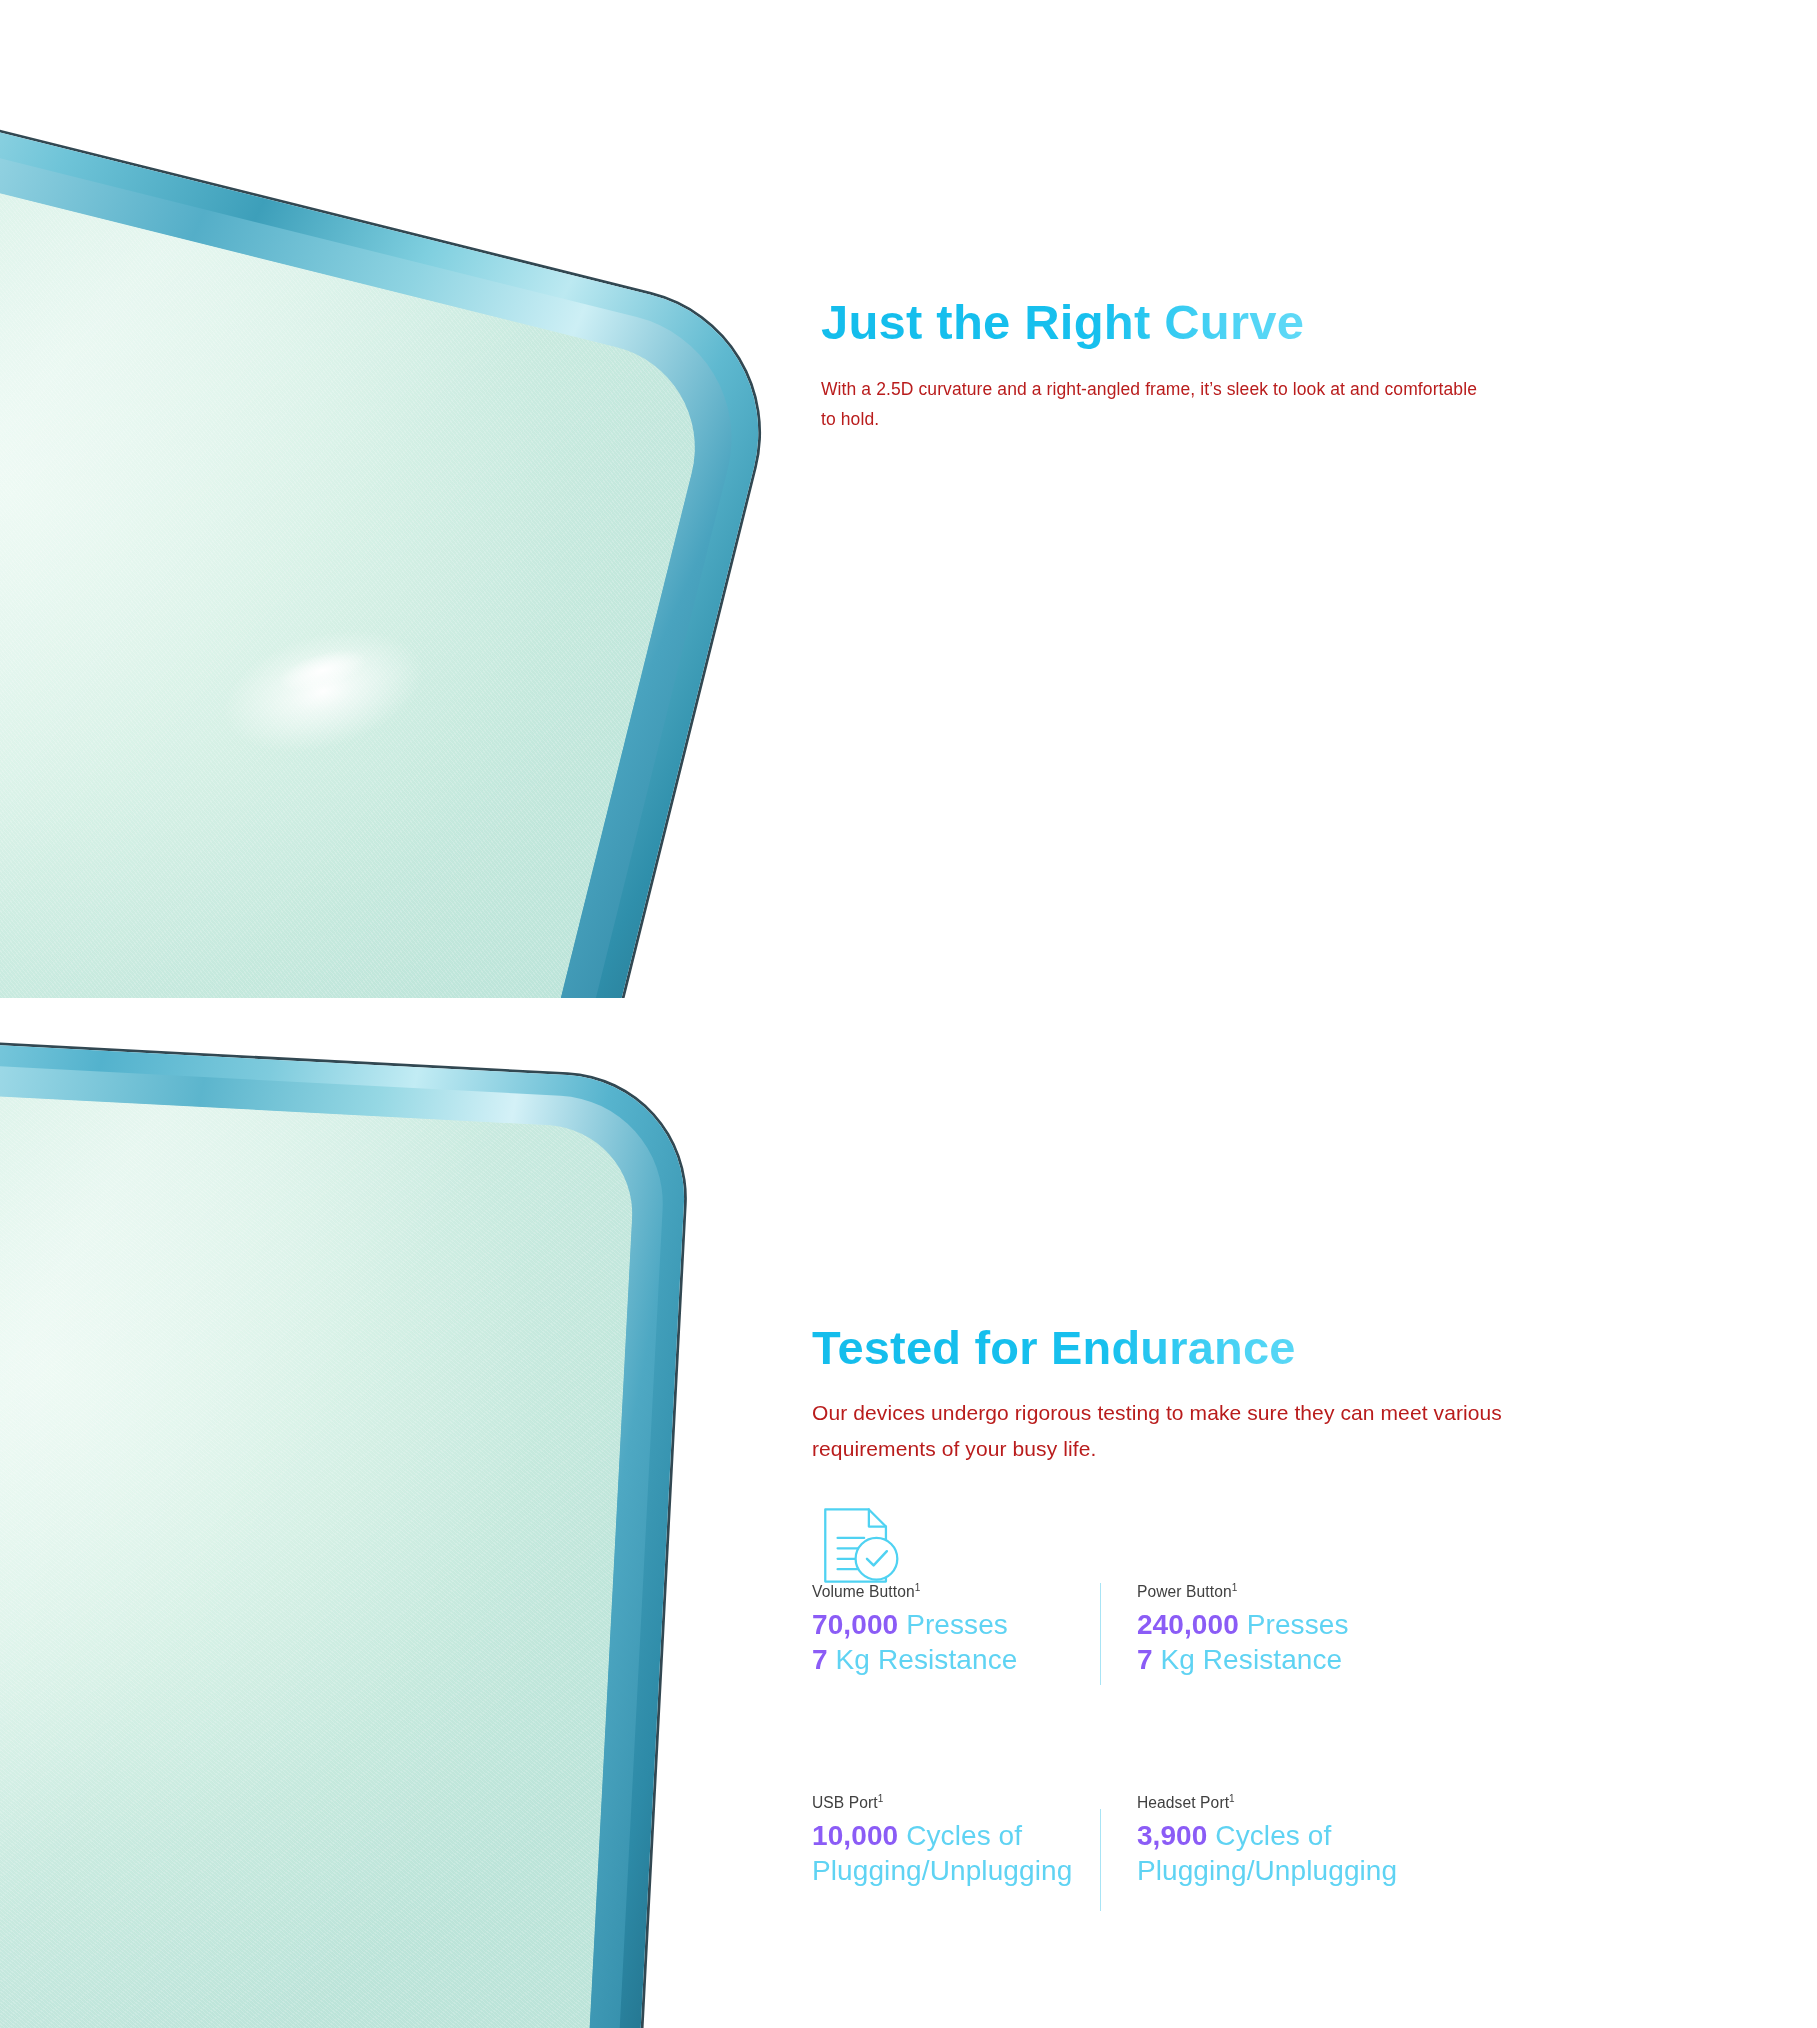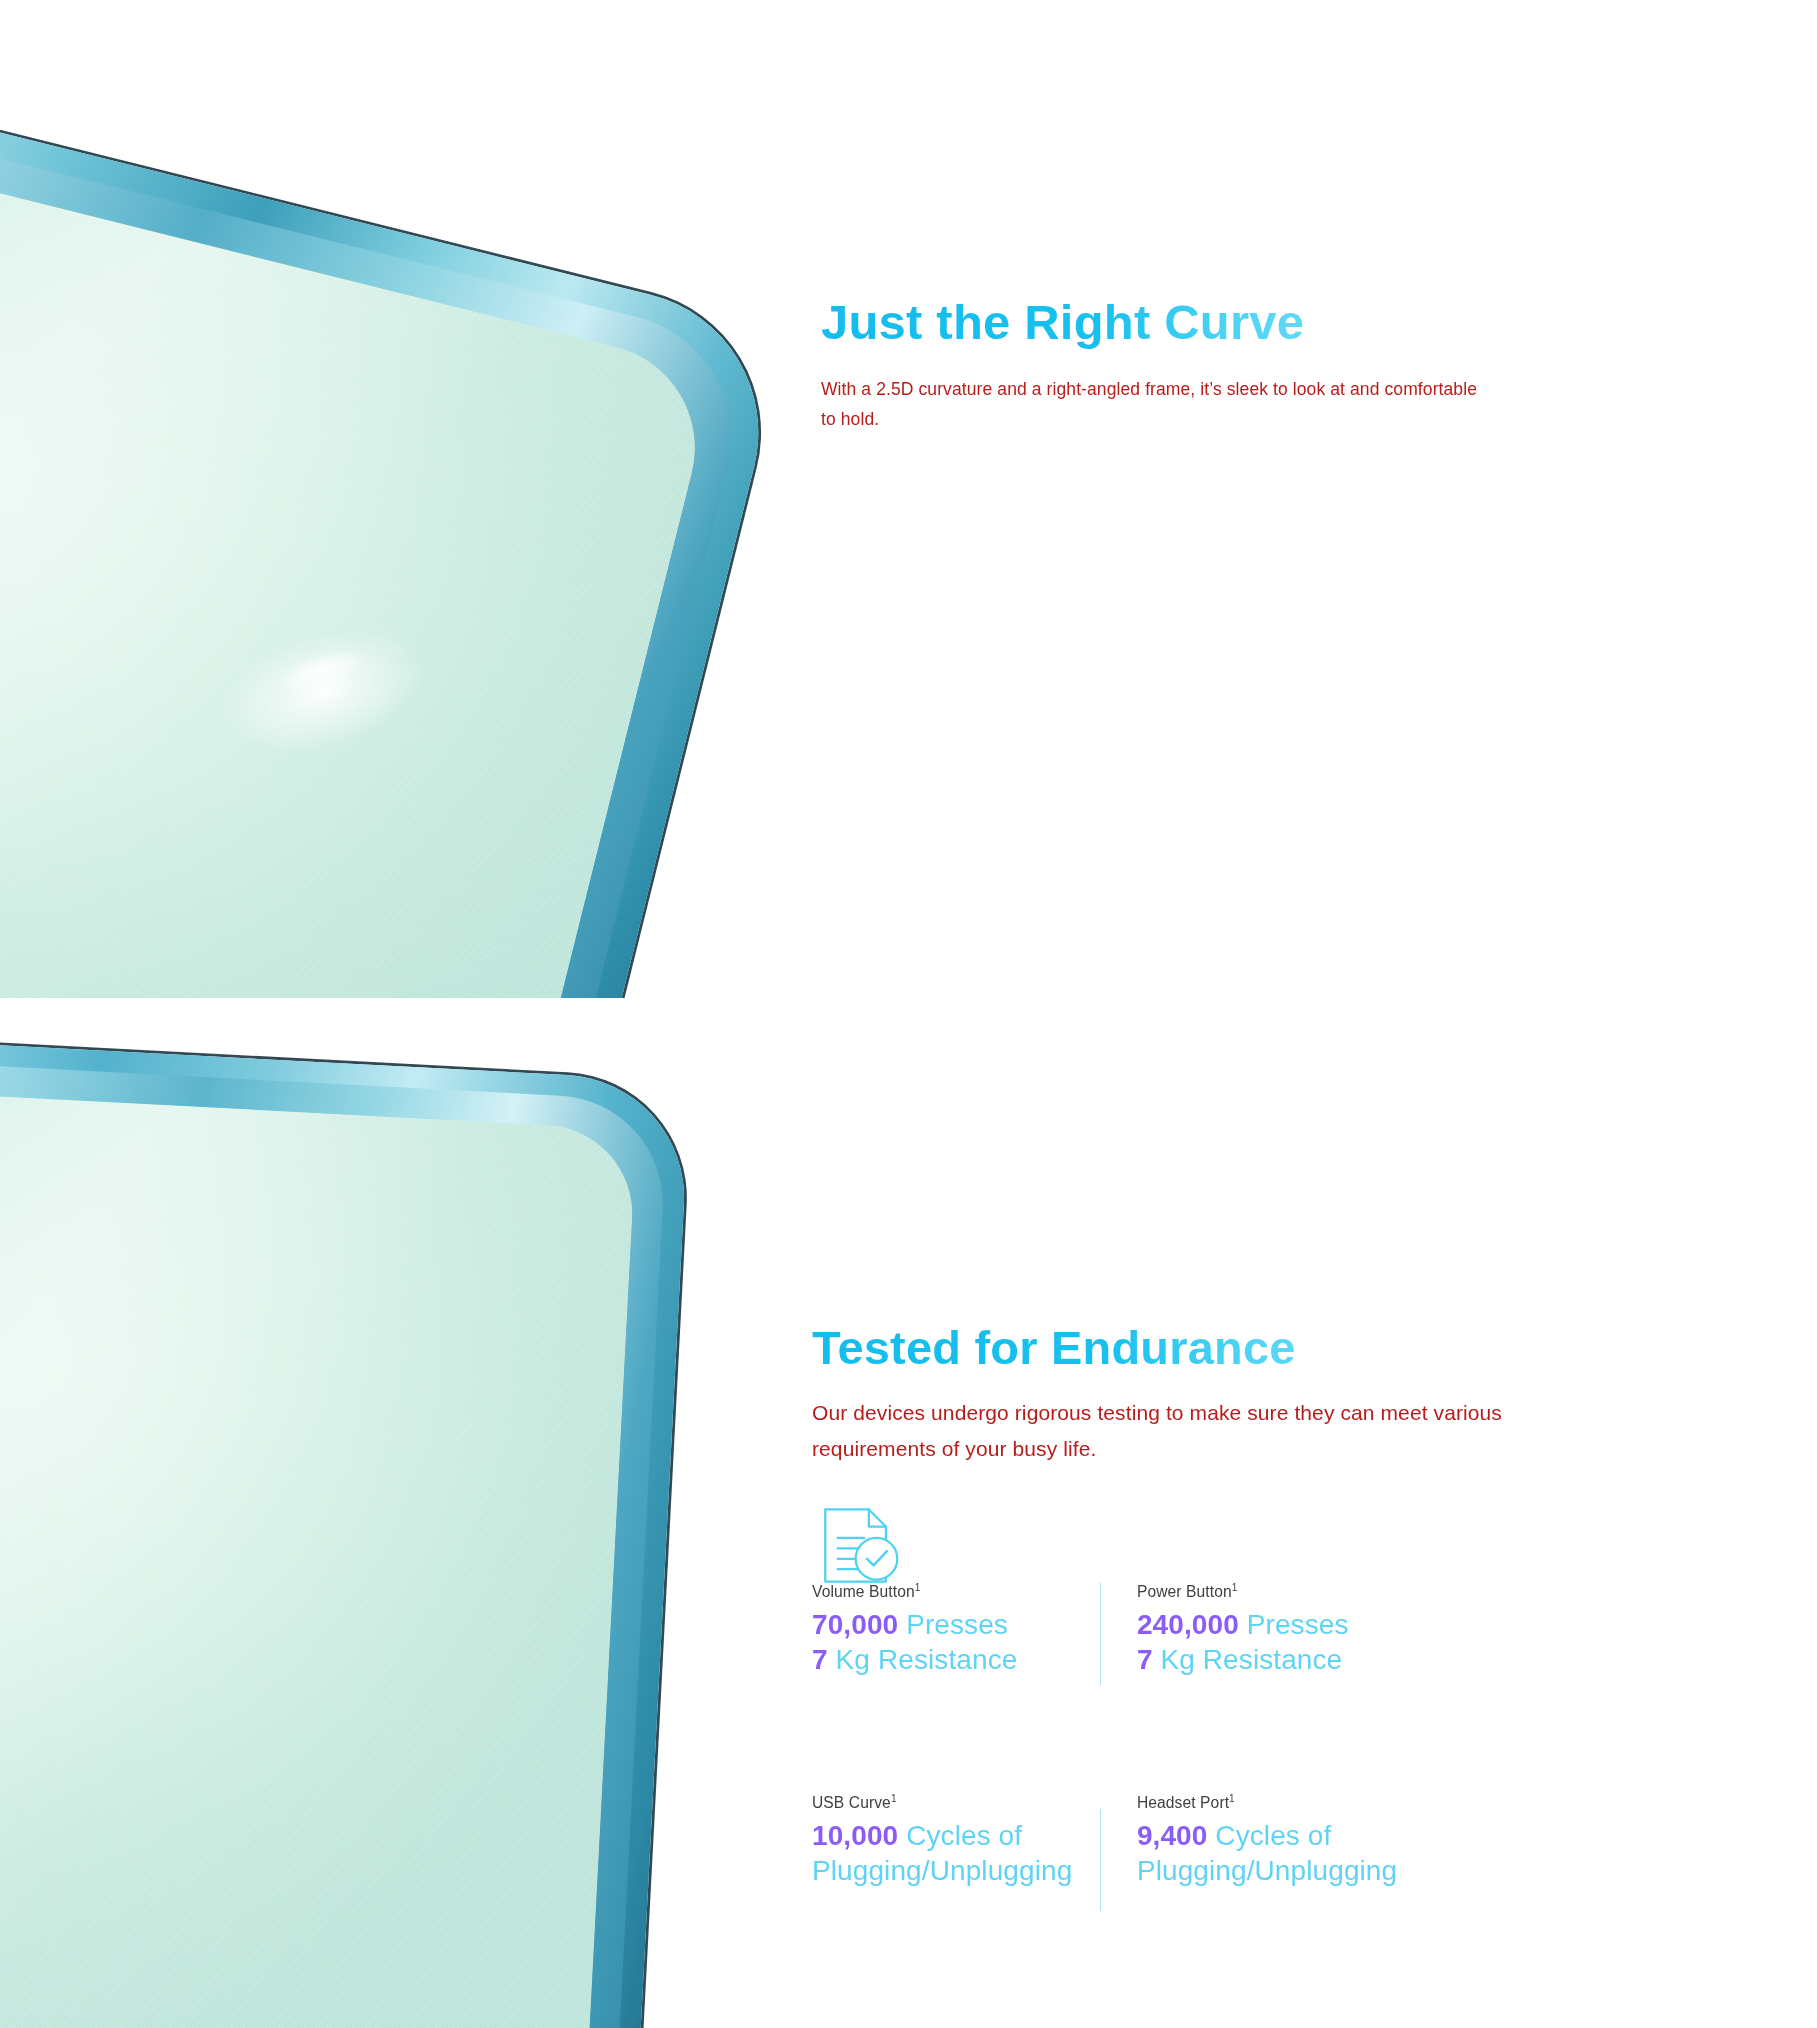--- a/index.html
+++ b/index.html
@@ -344,30 +344,30 @@
         <div class="stat-label"><span>Power Button</span><sup>1</sup></div>
         <div class="stat-line"><b>240,000</b><span> Presses</span></div>
         <div class="stat-line"><b>7</b><span> Kg Resistance</span></div>
       </div>
 
     </div>
 
     <div class="stat-row row-2">
 
       <div class="stat-cell col-left">
-        <div class="stat-label"><span>USB Curve</span><sup>1</sup></div>
+        <div class="stat-label"><span>USB Port</span><sup>1</sup></div>
         <div class="stat-line"><b>10,000</b><span> Cycles of</span></div>
         <div class="stat-line"><b></b><span>Plugging/Unplugging</span></div>
       </div>
 
       <div class="stat-divider"></div>
 
       <div class="stat-cell col-right">
         <div class="stat-label"><span>Headset Port</span><sup>1</sup></div>
-        <div class="stat-line"><b>9,400</b><span> Cycles of</span></div>
+        <div class="stat-line"><b>3,900</b><span> Cycles of</span></div>
         <div class="stat-line"><b></b><span>Plugging/Unplugging</span></div>
       </div>
 
     </div>
 
   </div>
 
 </div>
 
 

